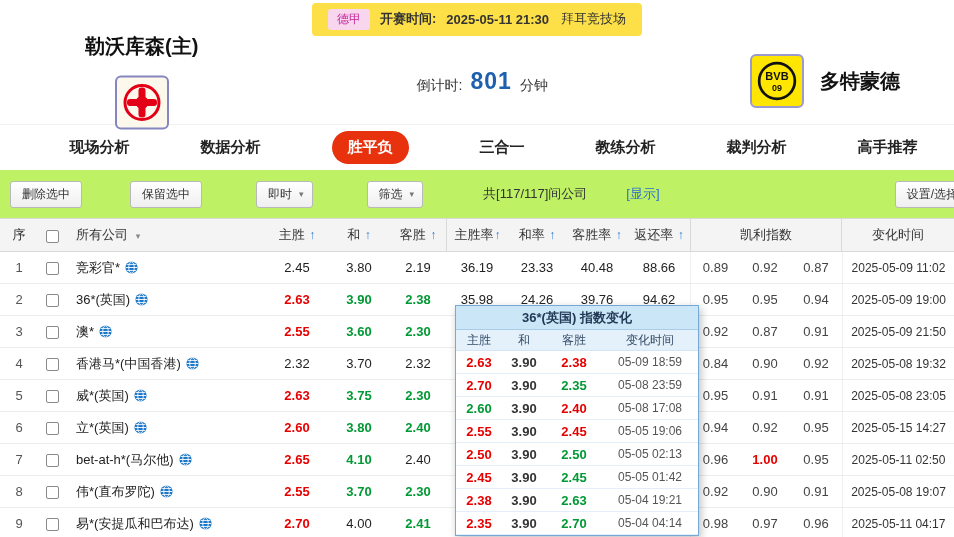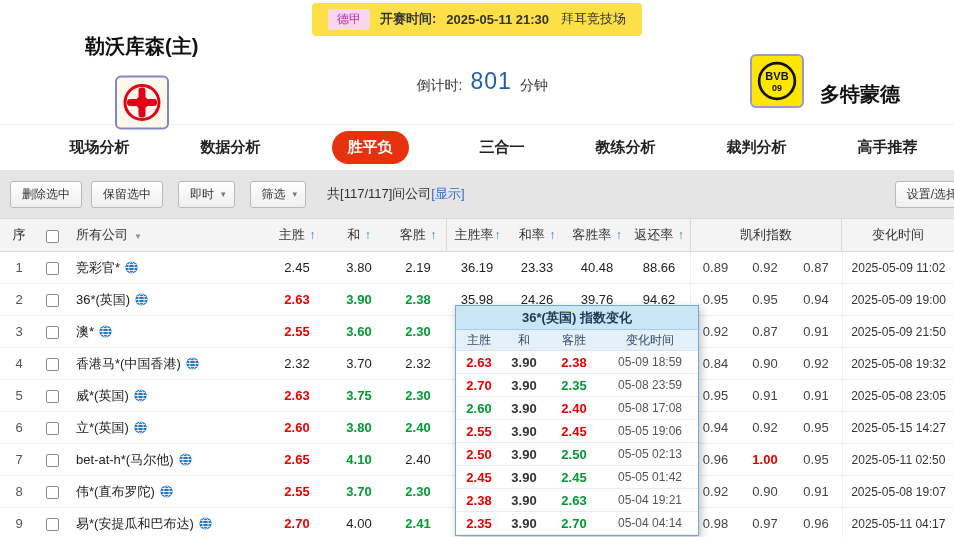--- a/index.html
+++ b/index.html
@@ -10,35 +10,35 @@
   
   .topbar { height:38px; display:flex; align-items:center; justify-content:center; }
   .match-pill { display:flex; align-items:center; gap:10px; background:#fde047; border-radius:4px; padding:6px 16px; font-size:13px; color:#333; }
   .league-badge { background:var(--league-badge-bg,#f8d6ee); color:var(--league-badge-text,#c0269c); font-size:12px; padding:2px 9px; border-radius:3px; }
   .start-label,.start-time { font-weight:bold; }
   .venue { margin-left:2px; }
 
   
   .match-header { position:relative; height:86px; }
   .home-wrap { position:absolute; left:85px; top:50%; transform:translateY(-50%); display:flex; align-items:center; gap:16px;flex-direction:column; }
-  .away-wrap { position:absolute; right:54px; top:50%; transform:translateY(-50%); display:flex; align-items:flex-end; gap:16px; }
+  .away-wrap { position:absolute; right:54px; top:50%; transform:translateY(-50%); display:flex; align-items:center; gap:16px; }
   .team-name { font-size:20px; font-weight:bold; color:#111; white-space:nowrap; }
   .logo-box { width:54px; height:54px; border-radius:6px; display:flex; align-items:center; justify-content:center; }
   .logo-home { background:#fdf8ec; border:2px solid #8585c0; }
   .logo-away { background:var(--bvb-yellow,#ffe600); border:2px solid #9a9ad0; }
   .countdown { position:absolute; left:50%; top:50%; transform:translate(-46%,-50%); display:flex; align-items:flex-end; gap:8px; font-size:14px; color:#333; }
-  .cd-value { font-size:23px; font-weight:normal; color:var(--countdown-blue,#1e5fae); letter-spacing:1px; }
+  .cd-value { font-size:23px; font-weight:bold; color:var(--countdown-blue,#1e5fae); letter-spacing:1px; }
 
   
   .nav { height:46px; display:flex; align-items:center; justify-content:center; gap:38px; background:#fff; border-top:1px solid #f0f0f0; }
   .tab { font-size:15px; color:#222; font-weight:bold; cursor:pointer; white-space:nowrap;margin-left:33px; }
   .tab.active { background:var(--accent-red,#e8320e); color:#fff; padding:7px 16px; border-radius:17px; }
 
   
-  .toolbar { position:relative; height:48px; background:#e5e5e5; display:flex; align-items:center; padding-left:10px; font-size:13px; color:#333; }
+  .toolbar { position:relative; height:48px; background:#bef264; display:flex; align-items:center; padding-left:10px; font-size:13px; color:#333;gap:39px; }
   .btn { height:27px; padding:0 11px; background:linear-gradient(#ffffff,#efefef); border:1px solid #b9b9b9; border-radius:3px; font-size:12px; color:#333; margin-right:9px; display:inline-flex; align-items:center; gap:7px; cursor:pointer; font-family:inherit; white-space:nowrap; }
   .btn .caret { font-size:9px; color:#777; }
   .btn.dd { margin-left:6px; padding-right:8px; }
   .company-count { margin-left:12px; white-space:nowrap; }
   .show-link { color:var(--link-blue,#2b6cd4); margin-left:0; text-decoration:none; cursor:pointer; }
   .btn.settings { position:absolute; right:-16px; margin:0; }
 
   
   .grid { display:grid; grid-template-columns:38px 28px 200px 62px 62px 56px 62px 58px 62px 62px 50px 50px 52px 112px; }
   .thead { height:34px; background:#f4f4f4; border-top:1px solid #d9d9d9; border-bottom:1px solid #d9d9d9; align-items:center; font-size:13px; color:#333; }

